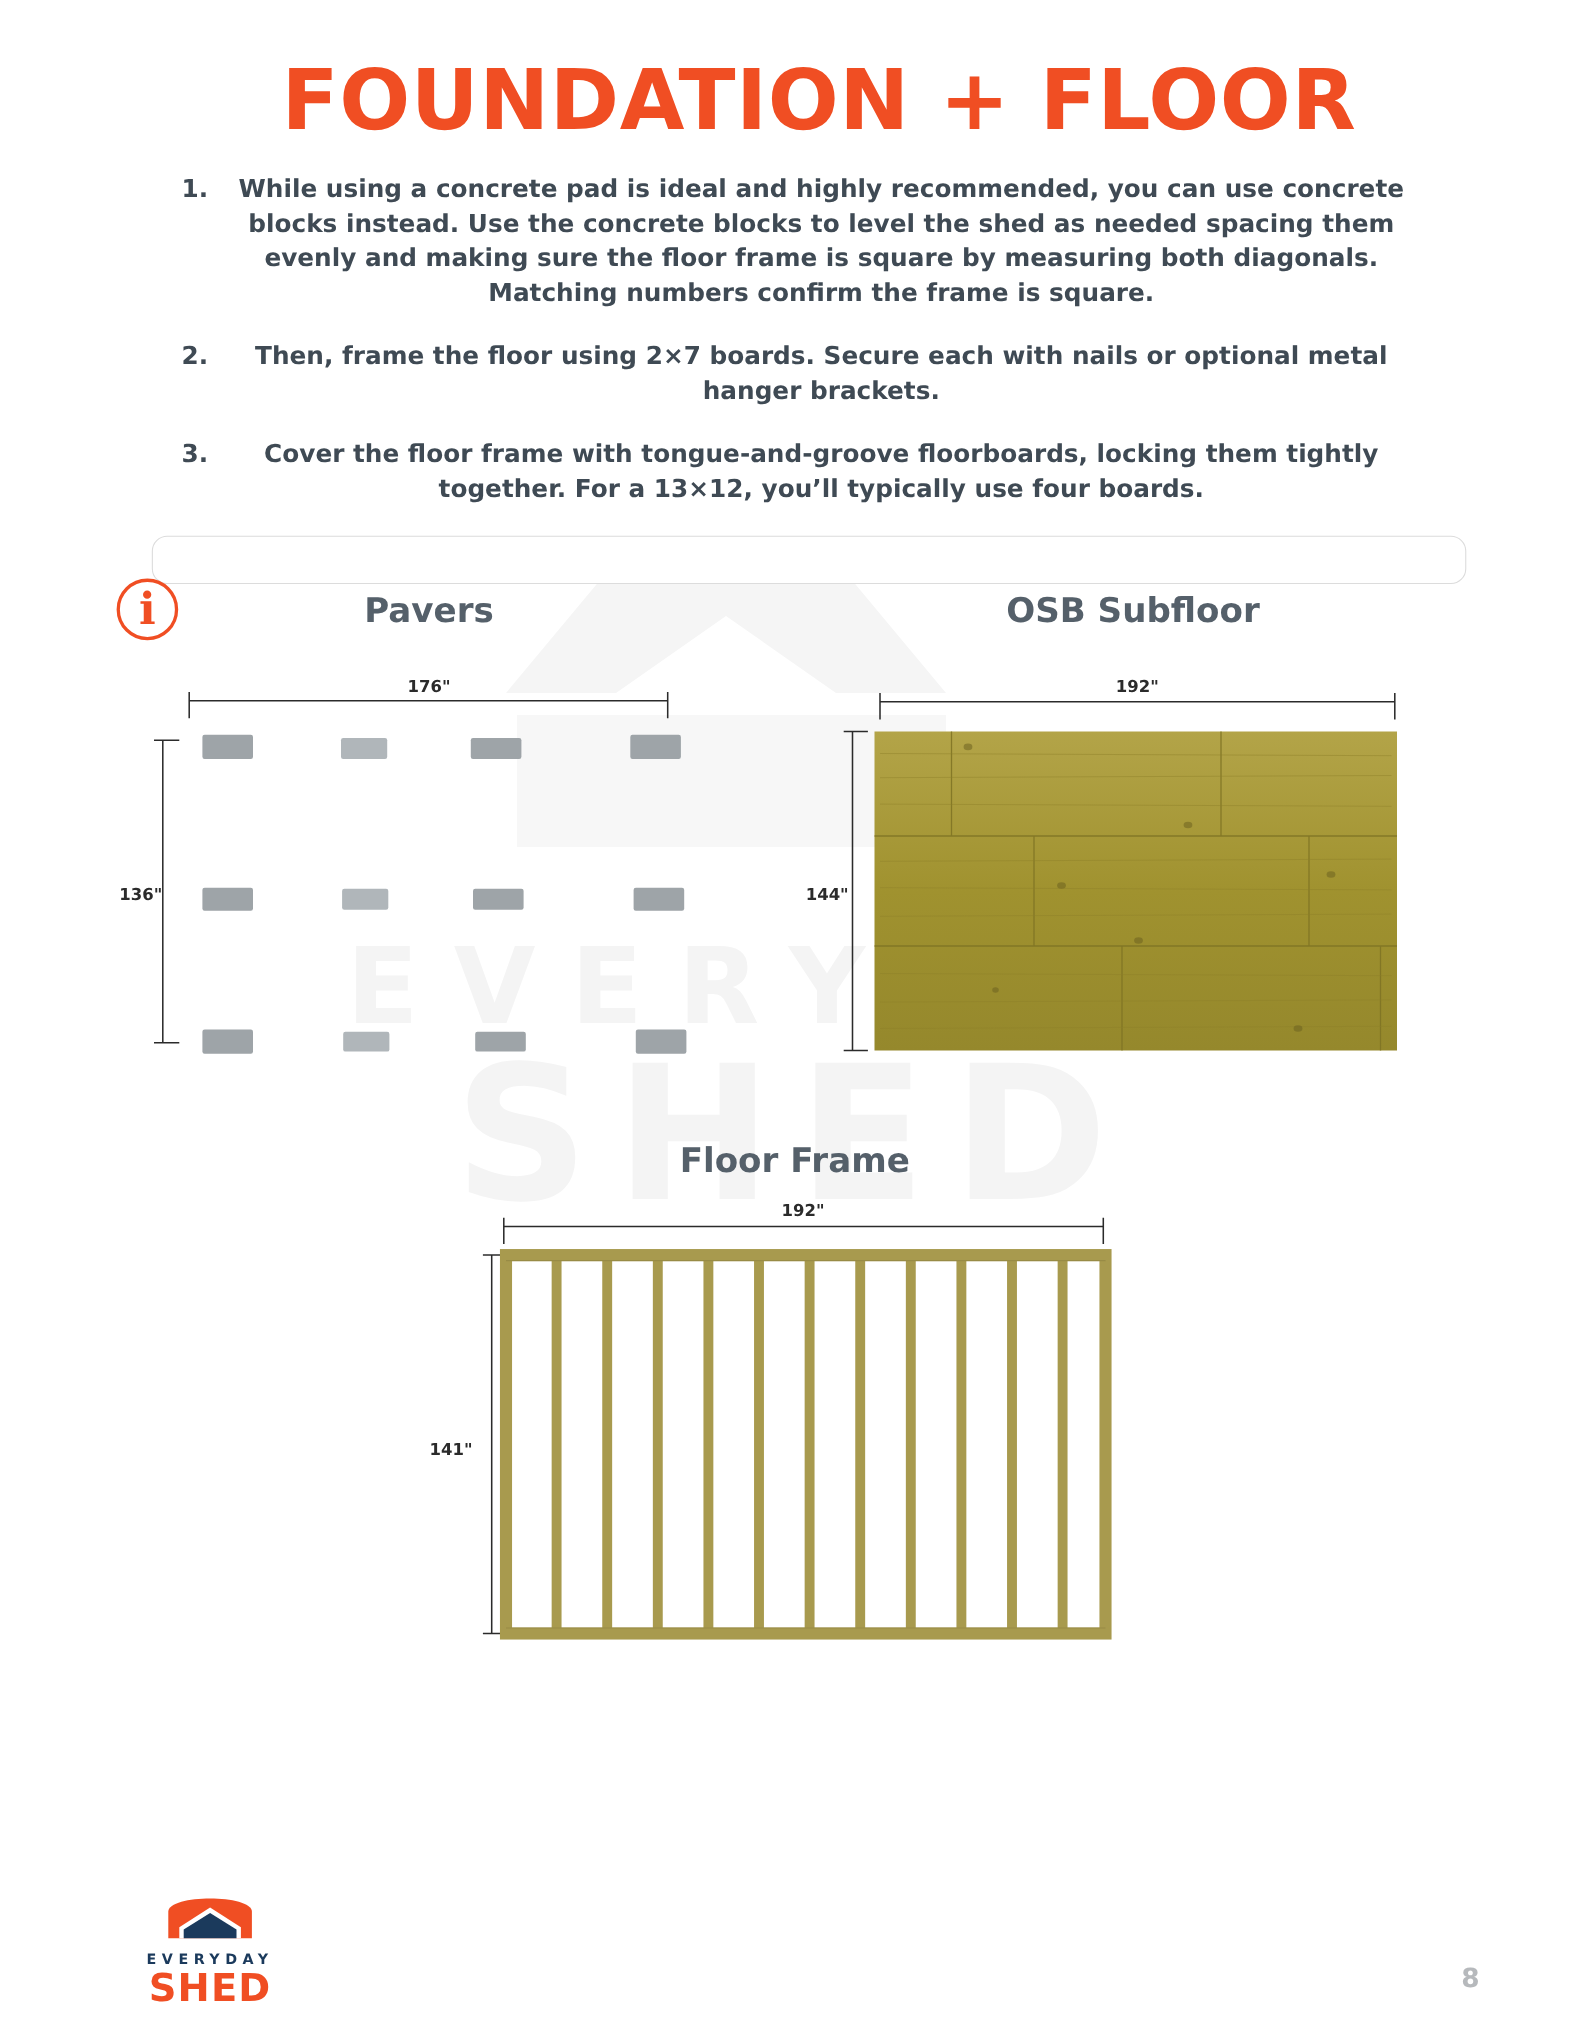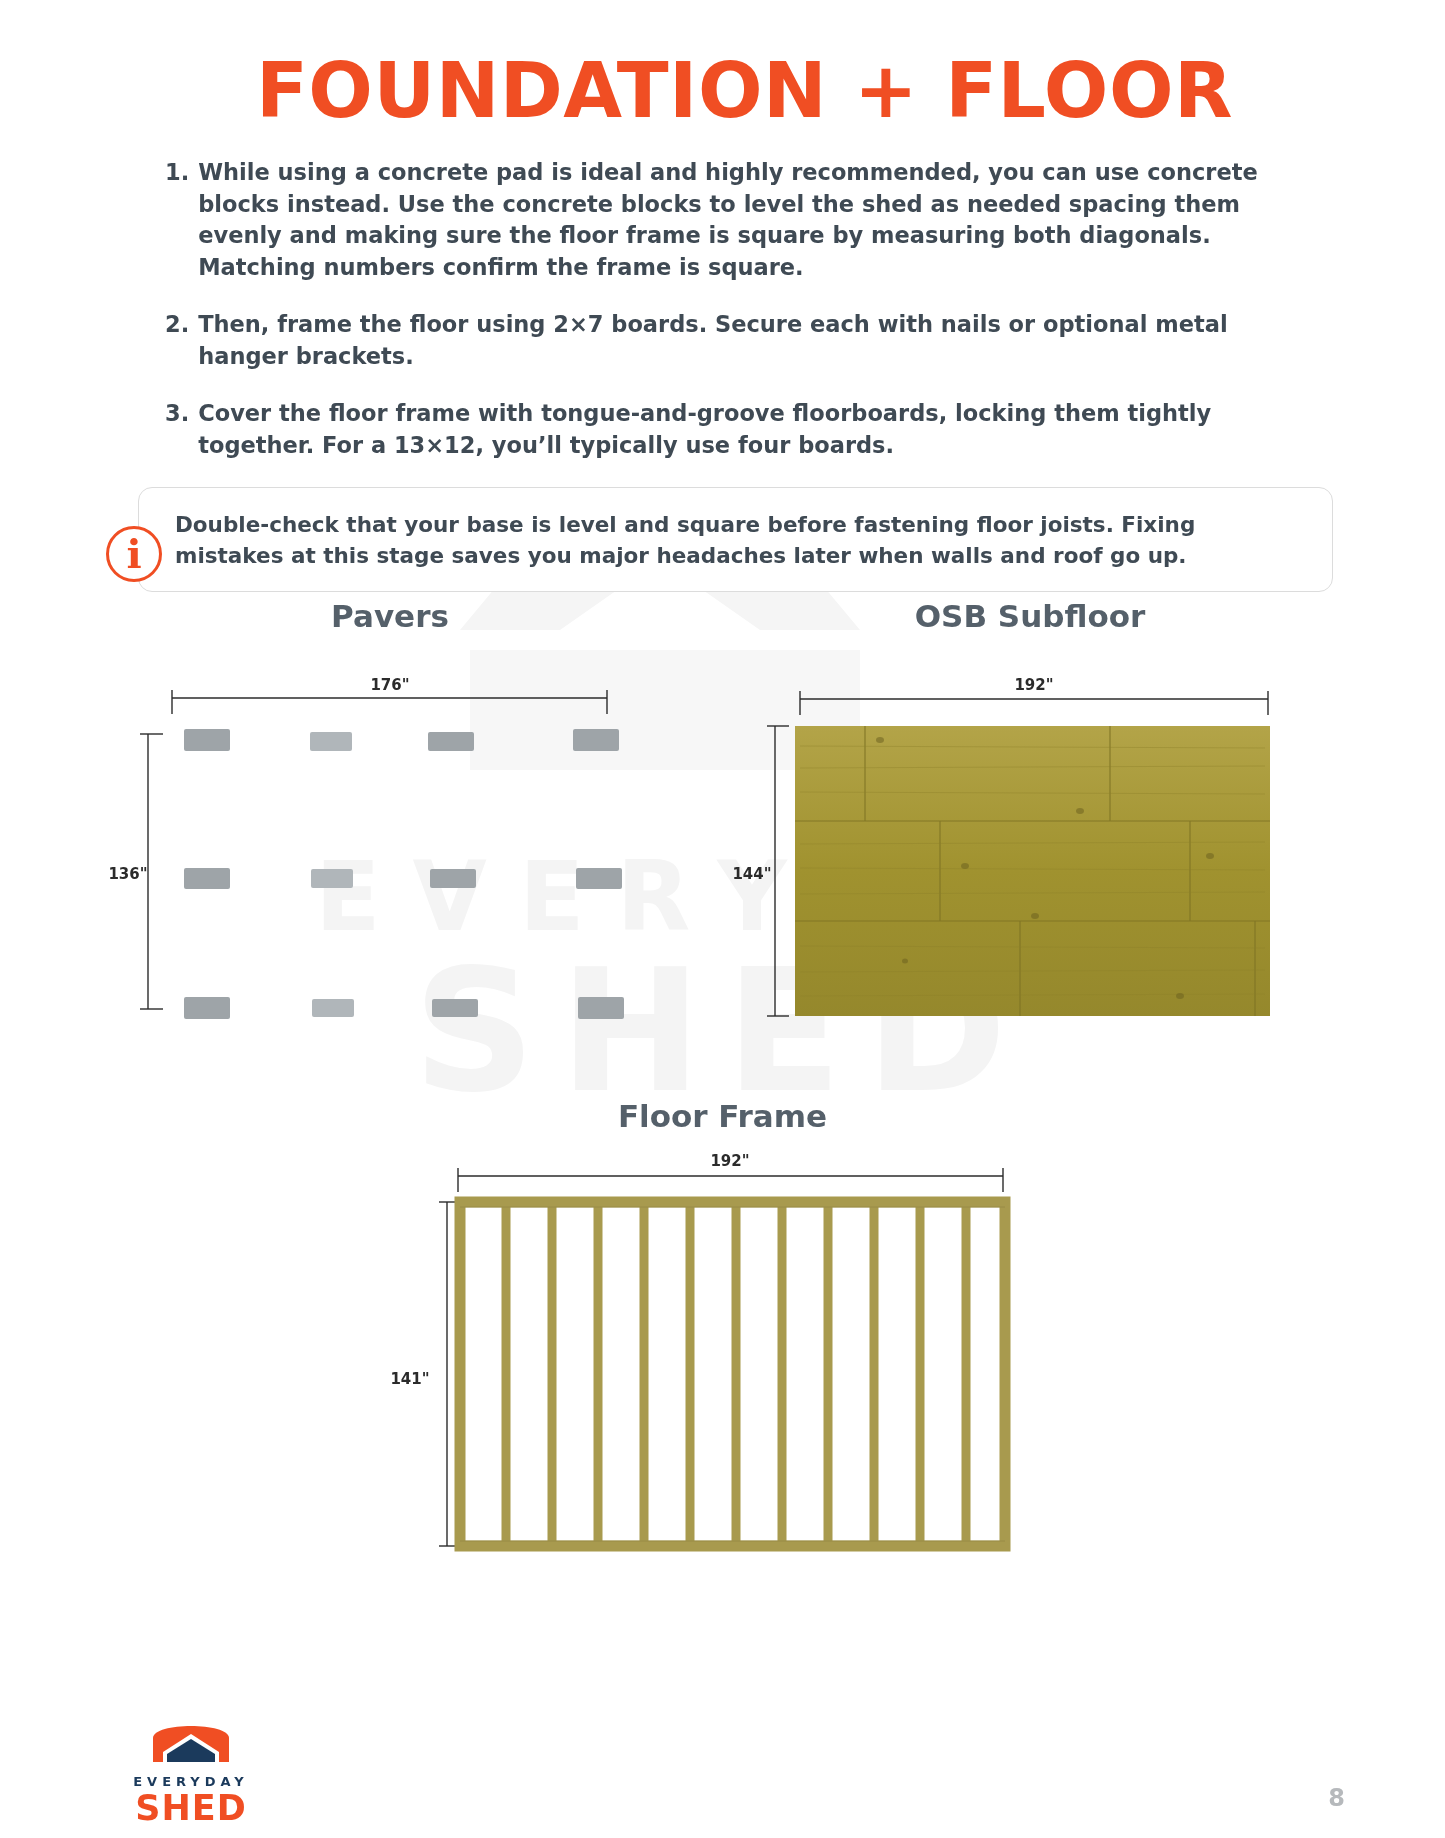--- a/index.html
+++ b/index.html
@@ -56,21 +56,21 @@
     align-items: flex-start;
     margin-bottom: 26px;
     font-size: 22.5px;
     font-weight: 700;
     line-height: 1.40;
   }
   .step-num {
     flex: 0 0 auto;
     margin-right: 9px;
   }
-  .step-text { flex: 1 1 auto; }
+  .step-text { flex: 1 1 auto; text-align: center; }
 
   
   .tipbox {
     position: relative;
     margin: 20px 112px 0 138px;
     border: 1.5px solid #dcdcdc;
     border-radius: 14px;
     padding: 22px 26px 20px 36px;
     color: #3f4a54;
     font-size: 21.5px;
@@ -170,21 +170,20 @@
       <span class="step-text">Then, frame the floor using 2×7 boards. Secure each with nails or optional metal hanger brackets.</span>
     </div>
     <div class="step">
       <span class="step-num">3.</span>
       <span class="step-text">Cover the floor frame with tongue-and-groove floorboards, locking them tightly together. For a 13×12, you’ll typically use four boards.</span>
     </div>
   </div>
 
   <div class="tipbox">
     <div class="tip-icon">i</div>
-    <div>Double-check that your base is level and square before fastening floor joists. Fixing mistakes at this stage saves you major headaches later when walls and roof go up.</div>
   </div>
 
   <div class="figures">
 
     <svg width="1445" height="460" viewBox="0 0 1445 460" style="display:block">
 
       <g stroke="#2b2b2b" stroke-width="1.4" fill="none">
 
         <line x1="172" y1="82" x2="607" y2="82"></line>
         <line x1="172" y1="74" x2="172" y2="98"></line>

